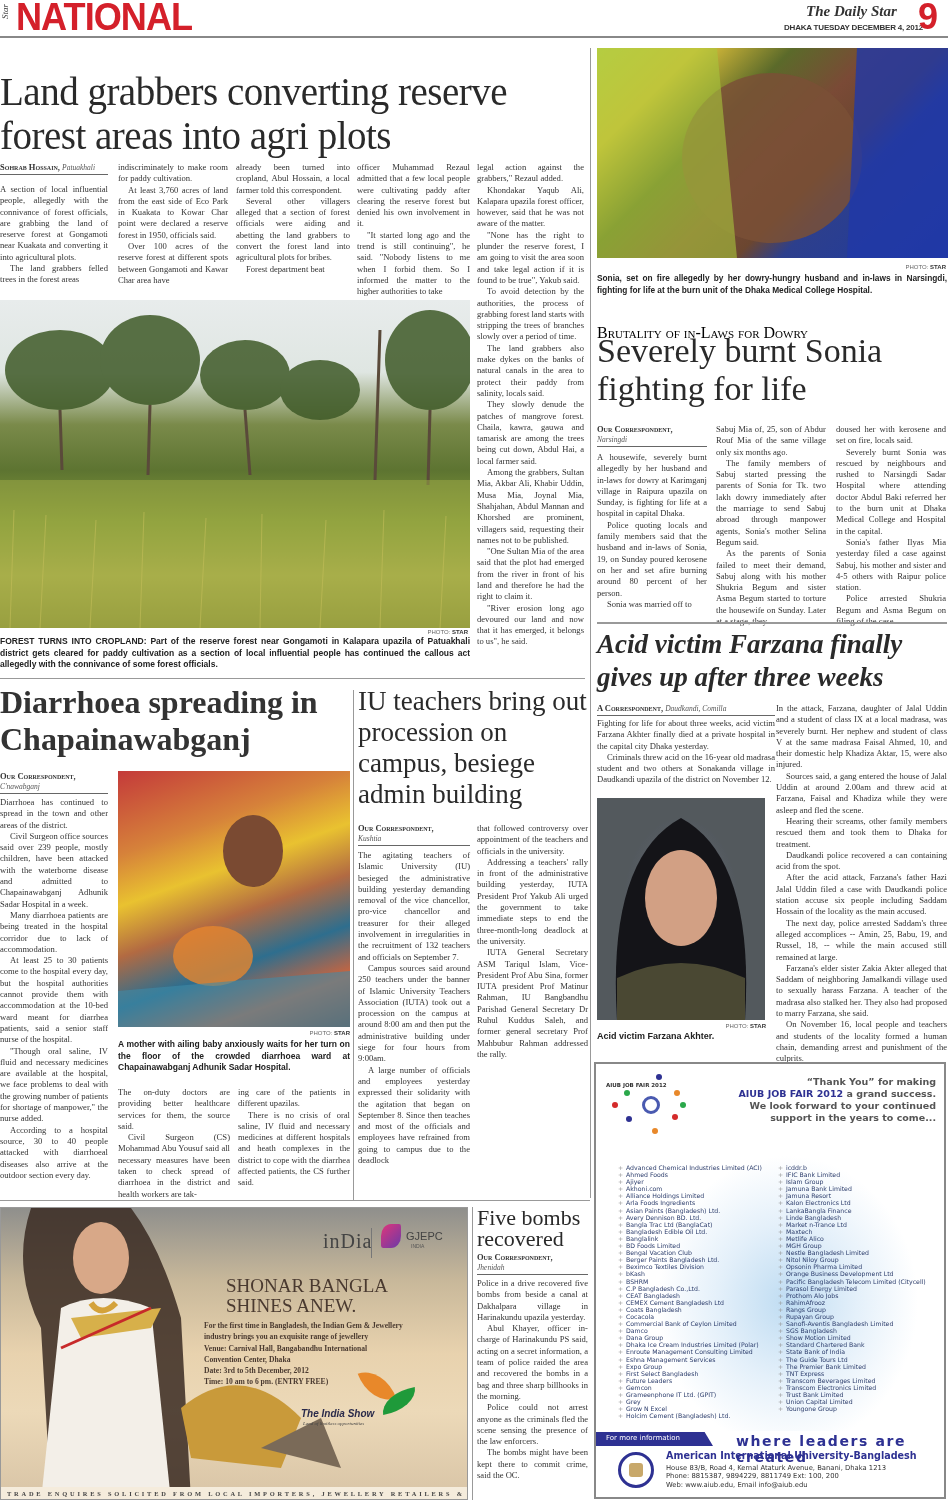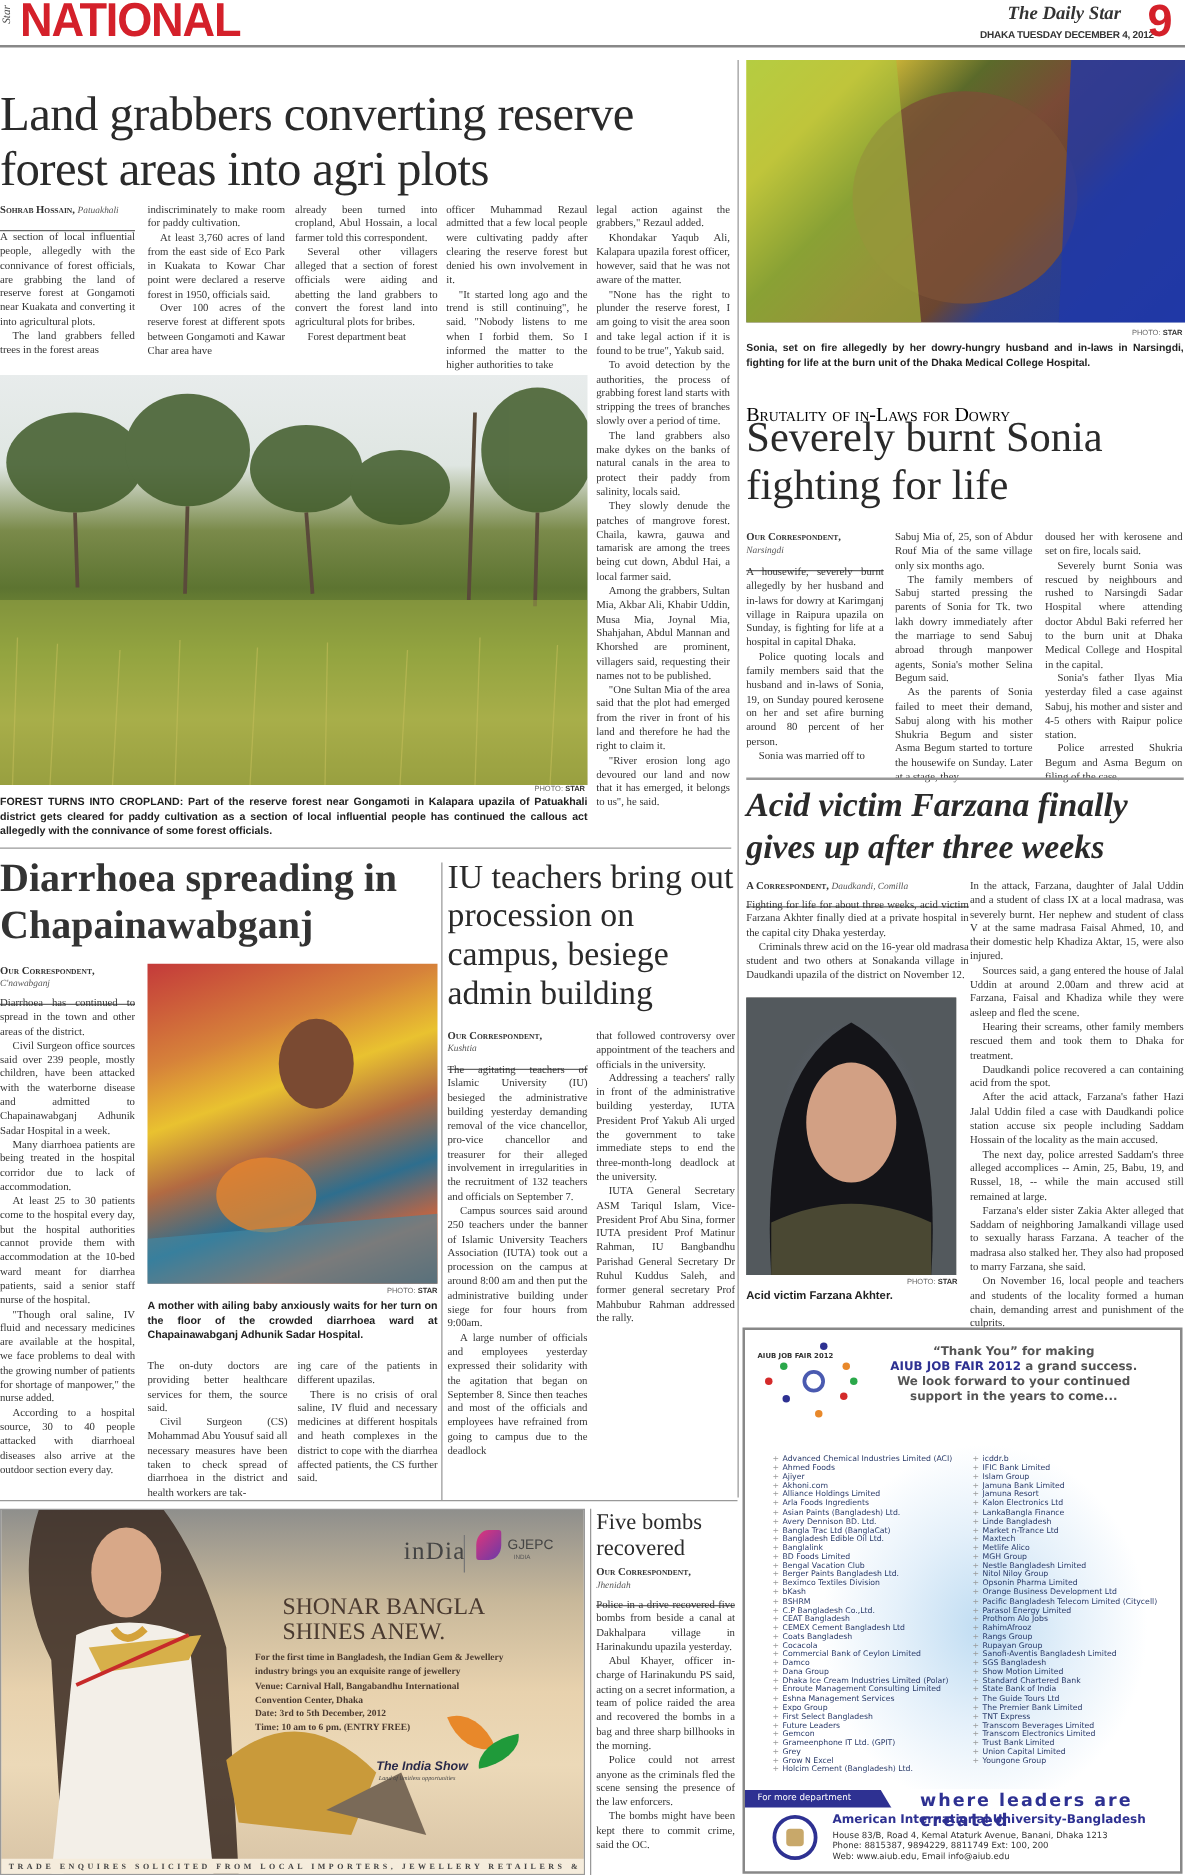--- a/index.html
+++ b/index.html
@@ -6,21 +6,21 @@
 body{width:948px;height:1500px;background:#fff;font-family:"Liberation Serif","DejaVu Serif",serif;color:#222;position:relative;overflow:hidden}
 .abs{position:absolute}
 .masthead{left:0;top:0;width:948px;height:40px}
 .section-name{left:16px;top:-4px;font-family:"Liberation Sans",sans-serif;font-weight:bold;font-size:38px;color:#d4202a;letter-spacing:-1px;transform:scaleX(.95);transform-origin:left}
 .star-logo{left:0;top:4px;font-size:9px;writing-mode:vertical-rl;transform:rotate(180deg);font-style:italic;color:#444}
 .paper-name{left:806px;top:3px;font-family:"Liberation Serif",serif;font-style:italic;font-weight:bold;font-size:15px;color:#333}
 .dateline{left:784px;top:23px;font-family:"Liberation Sans",sans-serif;font-weight:bold;font-size:8px;color:#333;letter-spacing:-.2px}
 .page-num{left:918px;top:-4px;font-family:"Liberation Sans",sans-serif;font-weight:bold;font-size:36px;color:#d4202a}
 .rule{height:2px;background:#888}
 .hl{font-family:"Liberation Serif",serif;color:#2a2a2a;line-height:1.12}
-.byline{font-size:8.5px;font-variant:small-caps;font-weight:bold;color:#333;border-bottom:1px solid #666;padding-bottom:12px}
+.byline{font-size:8.5px;font-variant:small-caps;font-weight:bold;color:#333;border-bottom:1px solid #666;padding-bottom:2px}
 .byline i{font-weight:normal;font-size:7.5px;font-variant:normal;color:#555}
 .body{font-size:8.6px;line-height:11.3px;text-align:justify;color:#333}
 .body p{text-indent:10px}
 .body p:first-child{text-indent:0}
 .photo-credit{font-family:"Liberation Sans",sans-serif;font-size:6px;color:#666;text-align:right}
 .photo-credit b{color:#333}
 .caption{font-family:"Liberation Sans",sans-serif;font-weight:bold;font-size:8.5px;line-height:11.5px;color:#222;text-align:justify}
 .vline{width:1px;background:#999}
 .hline{height:1px;background:#999}
 .ad{border:1px solid #999}
@@ -249,21 +249,21 @@
       <div>Time: 10 am to 6 pm. (ENTRY FREE)</div>
   </div>
   <div class="abs" style="left:362px;top:160px;width:28px;height:36px;border-radius:0 100% 0 100%;background:#e8882a;transform:rotate(-20deg)"></div>
   <div class="abs" style="left:380px;top:182px;width:36px;height:22px;border-radius:100% 0 100% 0;background:#1f9a3a;transform:rotate(-10deg)"></div>
   <div class="abs" style="left:300px;top:200px;font-family:'Liberation Sans',sans-serif;font-style:italic;font-weight:bold;font-size:10px;color:#2a2a4a">The India Show</div>
   <div class="abs" style="left:302px;top:213px;font-family:'Liberation Serif',serif;font-style:italic;font-size:5px;color:#444">Land of limitless opportunities</div>
   <div class="abs" style="left:0;top:279px;width:468px;height:14px;background:#f5ecdc;font-family:'Liberation Serif',serif;font-weight:bold;font-size:6.4px;letter-spacing:2.8px;color:#444;padding:3px 6px;white-space:nowrap">TRADE ENQUIRES SOLICITED FROM LOCAL IMPORTERS, JEWELLERY RETAILERS &amp; WHOLESALERS</div>
 </div>
 
 <div class="abs vline" style="left:472px;top:1207px;height:293px"></div>
-<div class="abs hl" style="left:477px;top:1207px;width:111px;font-size:18px;line-height:21px">Five bombs recovered</div>
+<div class="abs hl" style="left:477px;top:1207px;width:111px;font-size:22px;line-height:21px">Five bombs recovered</div>
 <div class="abs" style="left:477px;top:1252px;width:111px">
   <div class="byline"><span>Our Correspondent,</span><br><i>Jhenidah</i></div>
 </div>
 <div class="abs body" style="left:477px;top:1278px;width:111px">
   <p>Police in a drive recovered five bombs from beside a canal at Dakhalpara village in Harinakundu upazila yesterday.</p>
     <p>Abul Khayer, officer in-charge of Harinakundu PS said, acting on a secret information, a team of police raided the area and recovered the bombs in a bag and three sharp billhooks in the morning.</p>
     <p>Police could not arrest anyone as the criminals fled the scene sensing the presence of the law enforcers.</p>
     <p>The bombs might have been kept there to commit crime, said the OC.</p>
 </div>
 
@@ -273,21 +273,21 @@
     <div style="position:absolute;left:52px;top:0;width:6px;height:6px;border-radius:50%;background:#2e3192"></div>
     <div style="position:absolute;left:38px;top:22px;width:18px;height:18px;border-radius:50%;background:#fff;border:3px solid #4a5ab0"></div>
     <div style="position:absolute;left:20px;top:16px;width:6px;height:6px;border-radius:50%;background:#2aa84a"></div>
     <div style="position:absolute;left:70px;top:16px;width:6px;height:6px;border-radius:50%;background:#e8882a"></div>
     <div style="position:absolute;left:8px;top:28px;width:6px;height:6px;border-radius:50%;background:#d42a2a"></div>
     <div style="position:absolute;left:76px;top:28px;width:6px;height:6px;border-radius:50%;background:#2aa84a"></div>
     <div style="position:absolute;left:22px;top:42px;width:6px;height:6px;border-radius:50%;background:#2e3192"></div>
     <div style="position:absolute;left:68px;top:40px;width:6px;height:6px;border-radius:50%;background:#d42a2a"></div>
     <div style="position:absolute;left:48px;top:54px;width:6px;height:6px;border-radius:50%;background:#e8882a"></div>
   </div>
-  <div class="abs" style="left:90px;top:12px;width:250px;text-align:center;font-family:'DejaVu Sans',sans-serif;font-weight:bold;font-size:9.5px;line-height:12px;color:#555">
+  <div class="abs" style="left:90px;top:12px;width:250px;text-align:right;font-family:'DejaVu Sans',sans-serif;font-weight:bold;font-size:9.5px;line-height:12px;color:#555">
     <div>“Thank You” for making</div>
     <div><span style="color:#2e3192">AIUB JOB FAIR 2012</span><span> a grand success.</span></div>
     <div>We look forward to your continued</div>
     <div>support in the years to come...</div>
   </div>
   <ul class="abs aiub-list" id="aiub-left" style="left:22px;top:100px;width:160px">
       <li>Advanced Chemical Industries Limited (ACI)</li>
       <li>Ahmed Foods</li>
       <li>Ajiyer</li>
       <li>Akhoni.com</li>
@@ -355,21 +355,21 @@
       <li>The Guide Tours Ltd</li>
       <li>The Premier Bank Limited</li>
       <li>TNT Express</li>
       <li>Transcom Beverages Limited</li>
       <li>Transcom Electronics Limited</li>
       <li>Trust Bank Limited</li>
       <li>Union Capital Limited</li>
       <li>Youngone Group</li>
     </ul>
   <div class="abs" style="left:0;top:368px;width:348px;height:14px;background:#2e3192">
-    <span style="position:absolute;left:10px;top:2px;font-family:'DejaVu Sans',sans-serif;font-size:7px;color:#fff">For more department</span>
+    <span style="position:absolute;left:10px;top:2px;font-family:'DejaVu Sans',sans-serif;font-size:7px;color:#fff">For more information</span>
     <span style="position:absolute;left:108px;top:-1px;width:240px;height:16px;background:#fff;clip-path:polygon(0 0,100% 0,100% 100%,4% 100%)"></span>
     <span style="position:absolute;left:140px;top:1px;font-family:'DejaVu Sans',sans-serif;font-weight:bold;font-size:14px;letter-spacing:1.6px;color:#2e3192">where leaders are created</span>
   </div>
   <div class="abs" style="left:22px;top:388px;width:36px;height:36px;border-radius:50%;border:3px solid #2e3192;background:#fff">
     <div style="position:absolute;left:8px;top:8px;width:14px;height:14px;background:#c8a86a;border-radius:3px"></div>
   </div>
   <div class="abs" style="left:70px;top:386px;font-family:'DejaVu Sans',sans-serif;font-weight:bold;font-size:9.6px;color:#2e3192;white-space:nowrap">American International University-Bangladesh</div>
   <div class="abs" style="left:70px;top:400px;font-family:'DejaVu Sans',sans-serif;font-size:6.8px;line-height:8.4px;color:#333;white-space:nowrap">
     <div>House 83/B, Road 4, Kemal Ataturk Avenue, Banani, Dhaka 1213</div>
     <div>Phone: 8815387, 9894229, 8811749 Ext: 100, 200</div>

